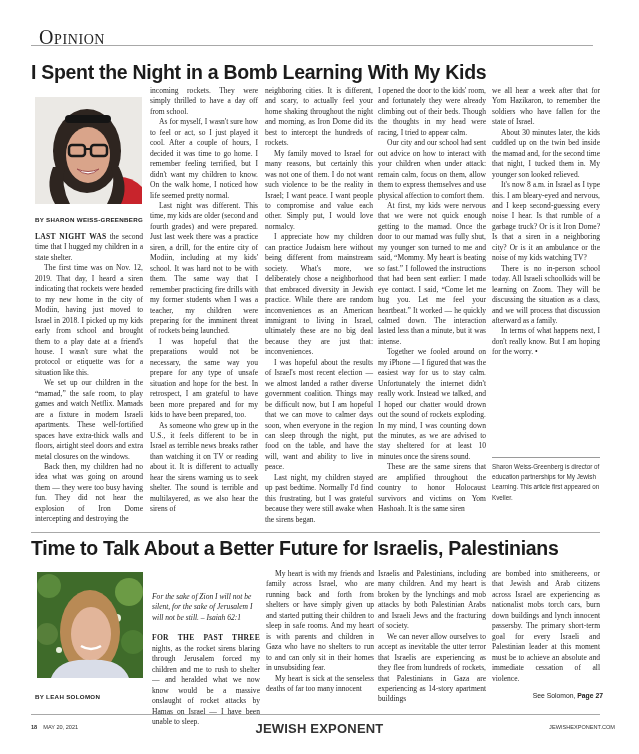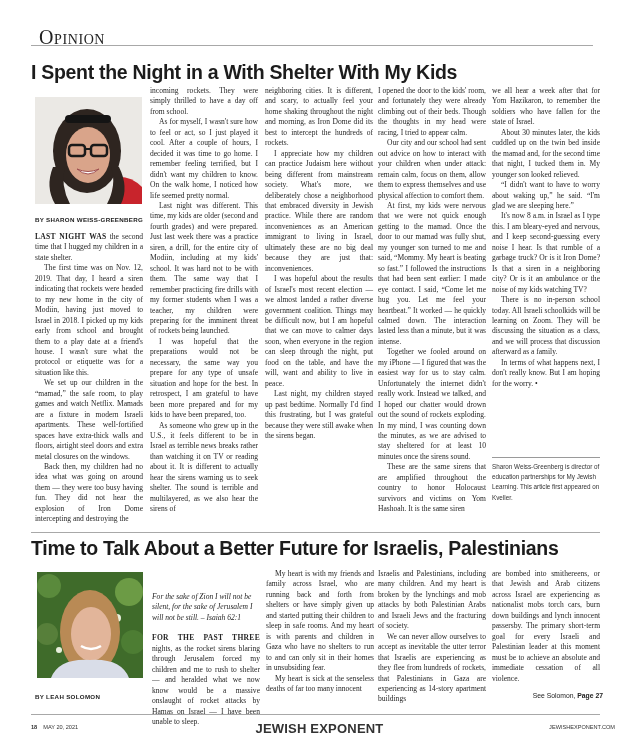--- a/index.html
+++ b/index.html
@@ -52,21 +52,21 @@
   .footer-left .pnum { font-weight: bold; margin-right: 6px; }
   .footer-center { left: 0; width: 639px; text-align: center; font-size: 13px; font-weight: bold; letter-spacing: 0.2px; top: 721px; }
   .footer-right { right: 24px; font-size: 5.6px; }
 </style>
 </head>
 <body>
 
 <div class="section-label">Opinion</div>
 <div class="rule" style="top:45px; width:562px;"></div>
 
-<h1 class="headline h1">I Spent the Night in a With Shelter With My Kids</h1>
+<h1 class="headline h1">I Spent the Night in a Bomb Learning With My Kids</h1>
 
 <div class="photo" style="left:35px; top:97px; width:107px; height:107px; background:#eceae6;">
   <svg width="107" height="107" viewBox="0 0 107 107">
     <rect width="107" height="107" fill="#ebe9e5"></rect>
     <path d="M75 107 L80 80 Q95 78 107 90 L107 107 Z" fill="#c8242c"></path>
     <ellipse cx="52" cy="54" rx="34" ry="42" fill="#2e2520"></ellipse>
     <path d="M18 70 Q10 90 20 107 L35 107 Q25 88 30 70 Z" fill="#2e2520"></path>
     <path d="M84 70 Q94 90 86 107 L72 107 Q82 88 76 70 Z" fill="#2e2520"></path>
     <ellipse cx="53" cy="58" rx="22" ry="28" fill="#d9a48a"></ellipse>
     <rect x="30" y="18" width="46" height="8" rx="4" fill="#141414"></rect>
@@ -88,37 +88,37 @@
 <div class="col" style="left:150px; top:86px; width:108px;">
   <p class="noindent">incoming rockets. They were simply thrilled to have a day off from school.</p>
   <p>As for myself, I wasn't sure how to feel or act, so I just played it cool. After a couple of hours, I decided it was time to go home. I remember feeling terrified, but I didn't want my children to know. On the walk home, I noticed how life seemed pretty normal.</p>
   <p>Last night was different. This time, my kids are older (second and fourth grades) and were prepared. Just last week there was a practice siren, a drill, for the entire city of Modiin, including at my kids' school. It was hard not to be with them. The same way that I remember practicing fire drills with my former students when I was a teacher, my children were preparing for the imminent threat of rockets being launched.</p>
   <p>I was hopeful that the preparations would not be necessary, the same way you prepare for any type of unsafe situation and hope for the best. In retrospect, I am grateful to have been more prepared and for my kids to have been prepared, too.</p>
   <p>As someone who grew up in the U.S., it feels different to be in Israel as terrible news breaks rather than watching it on TV or reading about it. It is different to actually hear the sirens warning us to seek shelter. The sound is terrible and multilayered, as we also hear the sirens of</p>
 </div>
 
 <div class="col" style="left:265px; top:86px; width:108px;">
   <p class="noindent">neighboring cities. It is different, and scary, to actually feel your home shaking throughout the night and morning, as Iron Dome did its best to intercept the hundreds of rockets.</p>
+  <p>My family moved to Israel for many reasons, but certainly this was not one of them. I do not want such violence to be the reality in Israel; I want peace. I want people to compromise and value each other. Simply put, I would love normalcy.</p>
   <p>I appreciate how my children can practice Judaism here without being different from mainstream society. What's more, we deliberately chose a neighborhood that embraced diversity in Jewish practice. While there are random inconveniences as an American immigrant to living in Israel, ultimately these are no big deal because they are just that: inconveniences.</p>
   <p>I was hopeful about the results of Israel's most recent election — we almost landed a rather diverse government coalition. Things may be difficult now, but I am hopeful that we can move to calmer days soon, when everyone in the region can sleep through the night, put food on the table, and have the will, want and ability to live in peace.</p>
   <p>Last night, my children stayed up past bedtime. Normally I'd find this frustrating, but I was grateful because they were still awake when the sirens began.</p>
 </div>
 
 <div class="col" style="left:378px; top:86px; width:108px;">
   <p class="noindent">I opened the door to the kids' room, and fortunately they were already climbing out of their beds. Though the thoughts in my head were racing, I tried to appear calm.</p>
   <p>Our city and our school had sent out advice on how to interact with your children when under attack: remain calm, focus on them, allow them to express themselves and use physical affection to comfort them.</p>
   <p>At first, my kids were nervous that we were not quick enough getting to the mamad. Once the door to our mamad was fully shut, my younger son turned to me and said, “Mommy. My heart is beating so fast.” I followed the instructions that had been sent earlier: I made eye contact. I said, “Come let me hug you. Let me feel your heartbeat.” It worked — he quickly calmed down. The interaction lasted less than a minute, but it was intense.</p>
   <p>Together we fooled around on my iPhone — I figured that was the easiest way for us to stay calm. Unfortunately the internet didn't really work. Instead we talked, and I hoped our chatter would drown out the sound of rockets exploding. In my mind, I was counting down the minutes, as we are advised to stay sheltered for at least 10 minutes once the sirens sound.</p>
   <p>These are the same sirens that are amplified throughout the country to honor Holocaust survivors and victims on Yom Hashoah. It is the same siren</p>
 </div>
 
 <div class="col" style="left:492px; top:86px; width:108px;">
   <p class="noindent">we all hear a week after that for Yom Hazikaron, to remember the soldiers who have fallen for the state of Israel.</p>
   <p>About 30 minutes later, the kids cuddled up on the twin bed inside the mamad and, for the second time that night, I tucked them in. My younger son looked relieved.</p>
-  <p>“I didn't want to have to worry about waking up,” he said. “I'm glad we are sleeping here.”</p>
   <p>It's now 8 a.m. in Israel as I type this. I am bleary-eyed and nervous, and I keep second-guessing every noise I hear. Is that rumble of a garbage truck? Or is it Iron Dome? Is that a siren in a neighboring city? Or is it an ambulance or the noise of my kids watching TV?</p>
   <p>There is no in-person school today. All Israeli schoolkids will be learning on Zoom. They will be discussing the situation as a class, and we will process that discussion afterward as a family.</p>
   <p>In terms of what happens next, I don't really know. But I am hoping for the worry. •</p>
 </div>
 
 <div class="bio" style="left:492px; top:457px; width:108px;">Sharon Weiss-Greenberg is director of education partnerships for My Jewish Learning. This article first appeared on Kveller.</div>
 
 <div class="rule" style="top:532px; width:569px;"></div>
 
 <h1 class="headline h2">Time to Talk About a Better Future for Israelis, Palestinians</h1>

